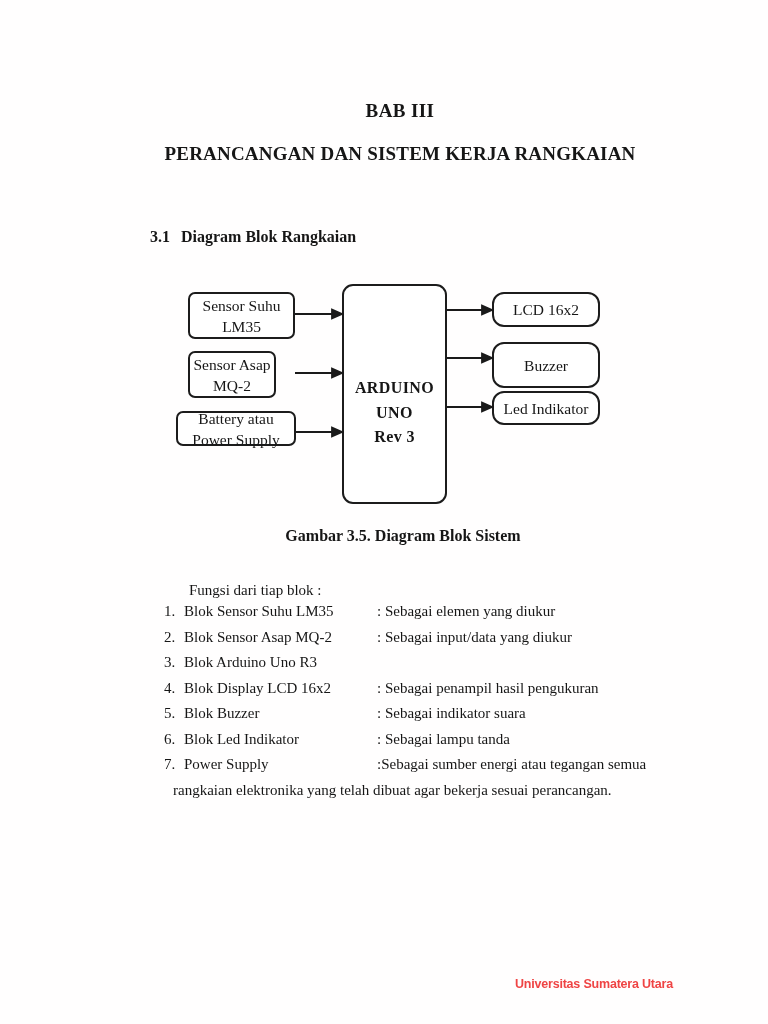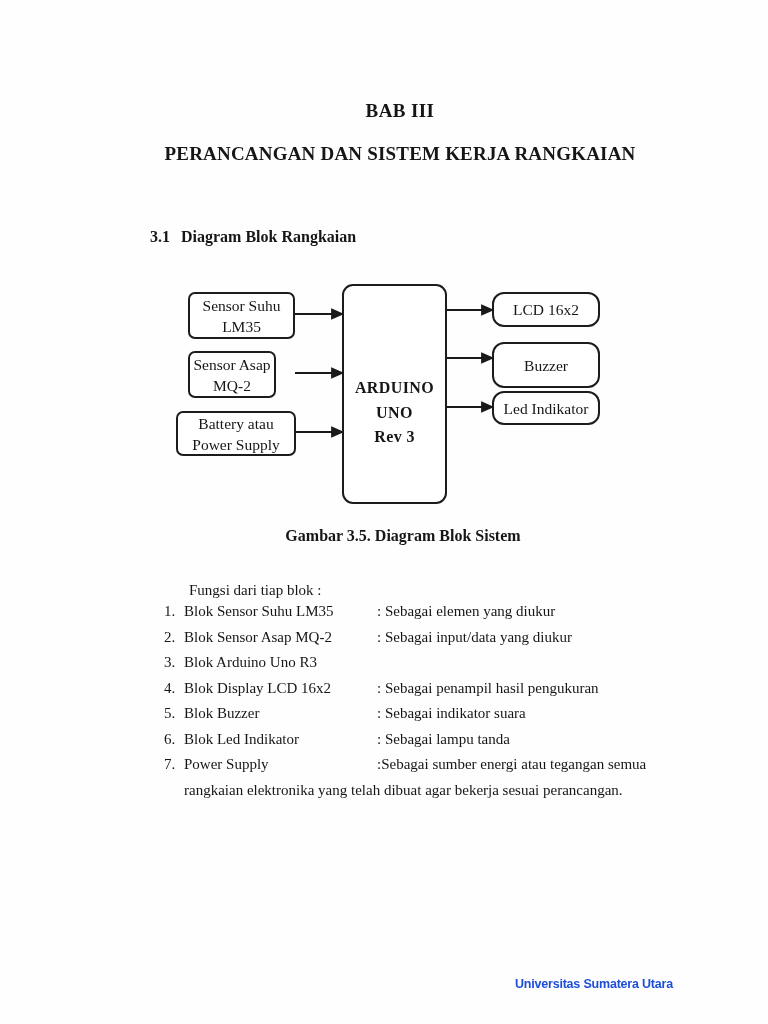--- a/index.html
+++ b/index.html
@@ -16,37 +16,37 @@
   .diagram{position:absolute;left:0;top:0;width:768px;height:0;}
   .box{position:absolute;box-sizing:border-box;border:2px solid #1c1c1c;
        display:flex;flex-direction:column;justify-content:center;align-items:center;
        text-align:center;font-size:15.5px;line-height:21px;background:#fff;}
   .box.bl{border-radius:7px;}
   .box.br{border-radius:12px;}
   .box.center{border-radius:11px;justify-content:flex-start;padding-top:90px;
        font-weight:bold;font-size:16px;line-height:24.5px;letter-spacing:.4px;}
   .b1{left:188px;top:292px;width:107px;height:47px;}
   .b2{left:188px;top:351px;width:88px;height:47px;}
-  .b3{left:176px;top:411px;width:120px;height:45px;}
+  .b3{left:176px;top:411px;width:120px;height:35px;}
   .bc{left:342px;top:284px;width:105px;height:220px;}
   .r1{left:492px;top:292px;width:108px;height:35px;}
   .r2{left:492px;top:326px;width:108px;height:46px;margin-top:16px;}
   .r3{left:492px;top:391px;width:108px;height:34px;}
   .arrows{position:absolute;left:160px;top:275px;}
   .caption{position:absolute;left:38px;top:527px;width:730px;text-align:center;
       font-size:16px;font-weight:bold;}
   .intro{position:absolute;left:189px;top:582px;font-size:15px;}
   .lrow{position:absolute;left:0;width:768px;height:22px;font-size:15px;}
   .lrow .no{position:absolute;left:164px;}
   .lrow .lab{position:absolute;left:184px;}
   .lrow .desc{position:absolute;left:377px;}
-  .lcont{position:absolute;left:184px;font-size:15px;font-family:Liberation Serif, serif;}
+  .lcont{position:absolute;left:173px;font-size:15px;font-family:Liberation Serif, serif;}
   .footer{position:absolute;right:95px;top:977px;
       font-family:"Liberation Sans", sans-serif;font-weight:bold;
-      font-size:12.5px;letter-spacing:-.2px;color:#1d4ed8;}
+      font-size:12.5px;letter-spacing:-.2px;color:#ef4444;}
 </style>
 </head>
 <body>
 
 <div class="page">
 
   <div class="h1">BAB III</div>
   <div class="h2">PERANCANGAN DAN SISTEM KERJA RANGKAIAN</div>
 
   <div class="h3">

